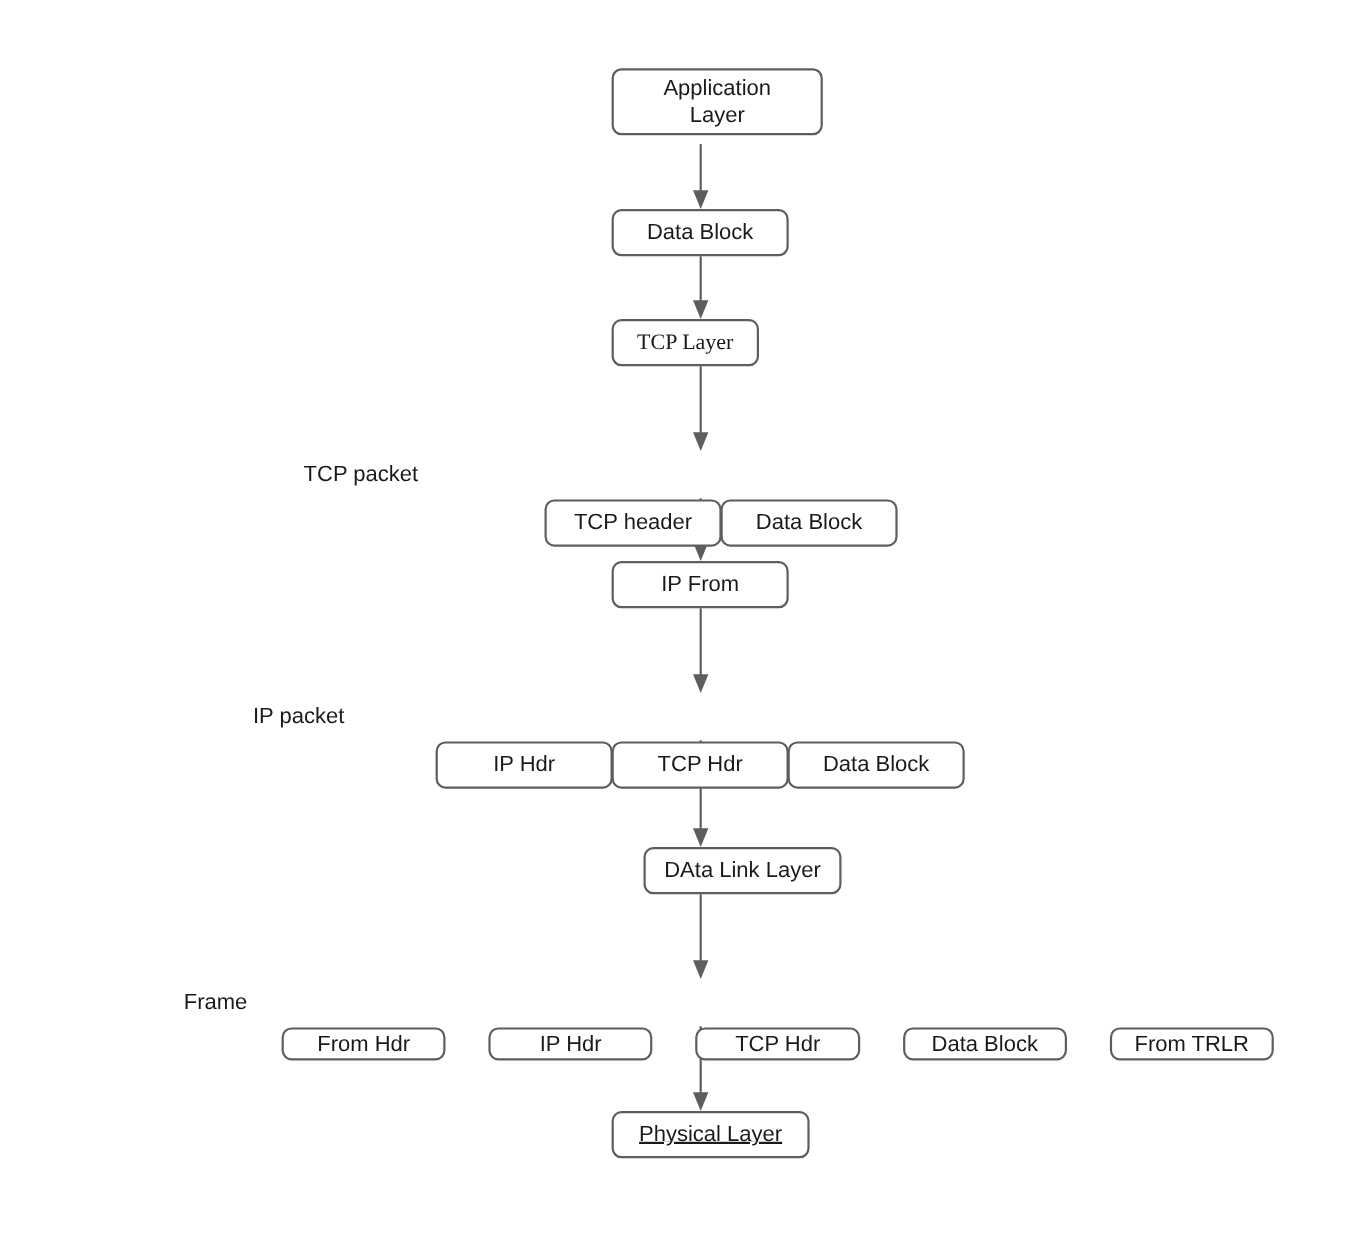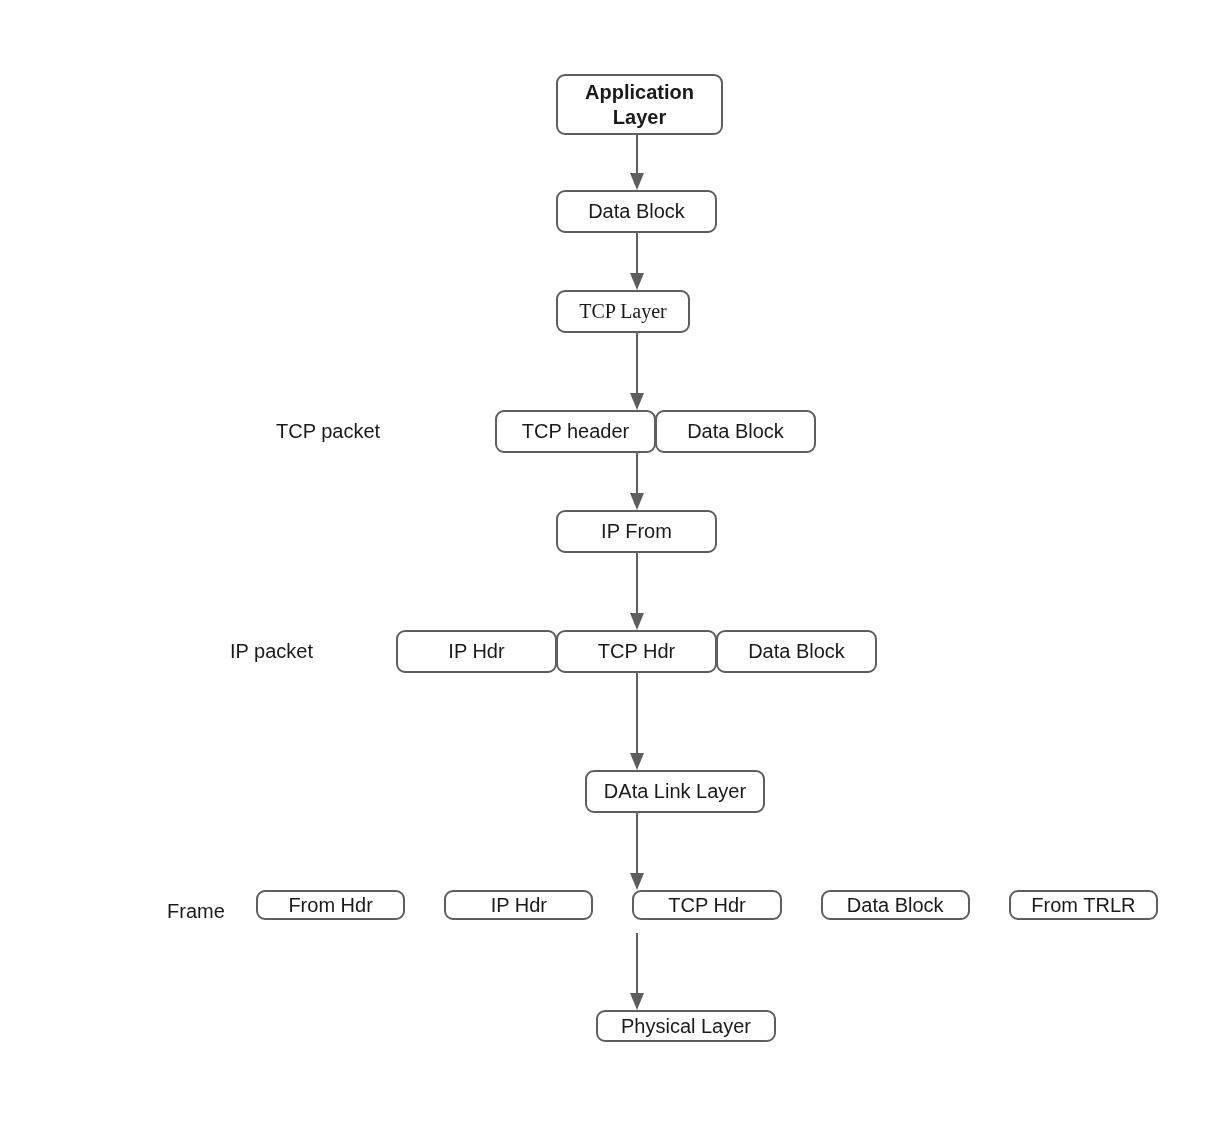--- a/index.html
+++ b/index.html
@@ -52,20 +52,21 @@
     border: 2px solid #5e5e5e;
     border-radius: 9px;
     background: #ffffff;
     display: flex;
     align-items: center;
     justify-content: center;
     font-size: 20px;
     color: #1a1a1a;
     height: 100%;
     margin-right: -1px;
+    margin-top: 44px;
   }
   .seg:last-child { margin-right: 0; }
   svg.arrows {
     position: absolute;
     inset: 0;
     width: 1232px;
     height: 1122px;
     z-index: 1;
     pointer-events: none;
   }
@@ -103,21 +104,21 @@
     <line class="arrow-line" x1="637" y1="673" x2="637" y2="758"></line>
     <polygon class="arrow-head" points="637,770 630,753 644,753"></polygon>
 
     <line class="arrow-line" x1="637" y1="813" x2="637" y2="878"></line>
     <polygon class="arrow-head" points="637,890 630,873 644,873"></polygon>
 
     <line class="arrow-line" x1="637" y1="933" x2="637" y2="998"></line>
     <polygon class="arrow-head" points="637,1010 630,993 644,993"></polygon>
   </svg>
 
-  <div class="node" style="left:556px; top:74px; width:167px; height:61px;font-weight:bold;">Application
+  <div class="node" style="left:556px; top:62px; width:192px; height:61px;">Application
 Layer</div>
 
   <div class="node" style="left:556px; top:190px; width:161px; height:43px;">Data Block</div>
 
   <div class="node" style="left:556px; top:290px; width:134px; height:43px;font-family:Liberation Serif, serif;">TCP Layer</div>
 
   <div class="row-label" style="left:276px; top:420px;">TCP packet</div>
 
   <div class="seg-row" style="left:495px; top:410px; width:322px; height:43px;">
     <div class="seg" style="width:161px;">TCP header</div>
@@ -139,15 +140,15 @@
   <div class="row-label" style="left:167px; top:900px;">Frame</div>
 
   <div class="seg-row" style="left:256px; top:890px; width:902px; height:30px;gap:40px;">
     <div class="seg" style="width:181px;">From Hdr</div>
     <div class="seg" style="width:181px;">IP Hdr</div>
     <div class="seg" style="width:181px;">TCP Hdr</div>
     <div class="seg" style="width:181px;">Data Block</div>
     <div class="seg" style="width:181px;">From TRLR</div>
   </div>
 
-  <div class="node" style="left:596px; top:1010px; width:180px; height:32px;">Physical Layer</div>
+  <div class="node" style="left:556px; top:1010px; width:180px; height:43px;text-decoration:underline;">Physical Layer</div>
 
 </div>
 
 </body></html>

